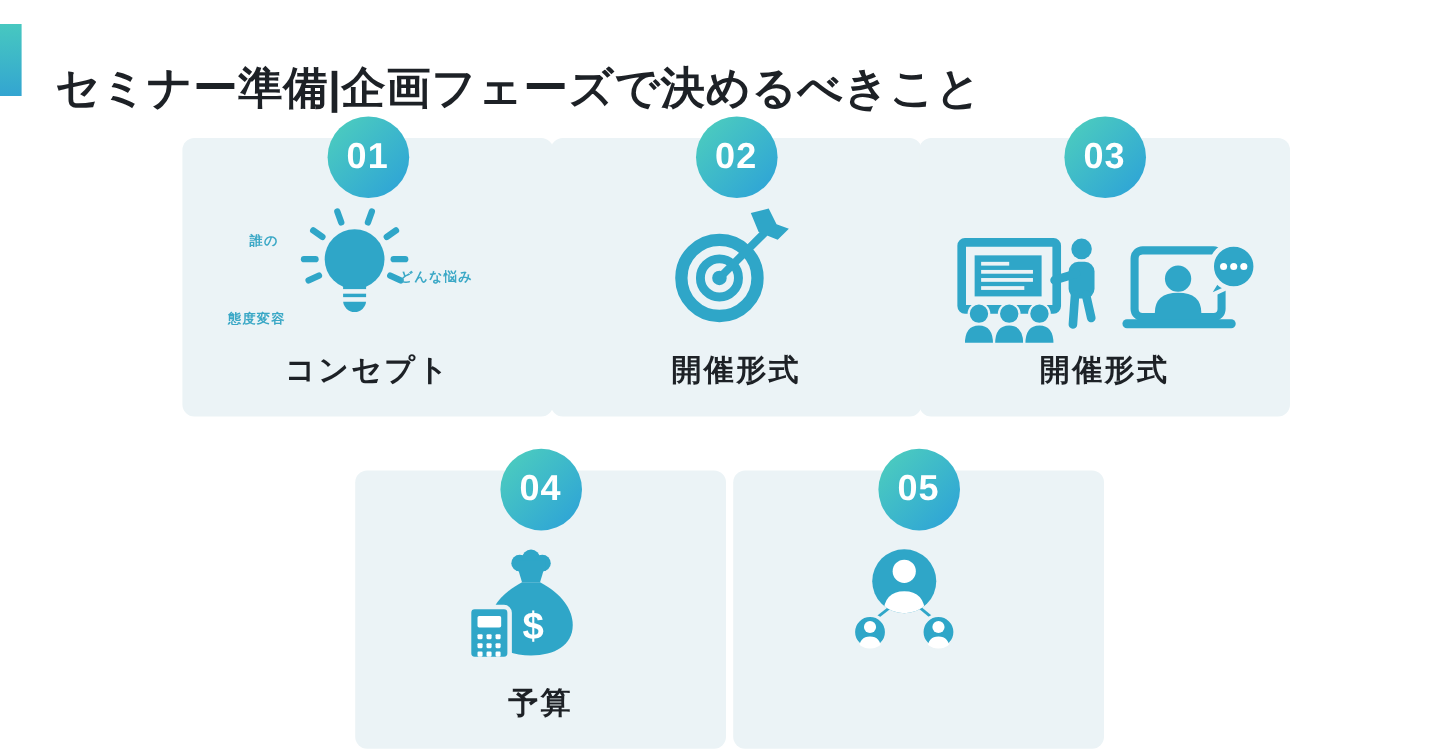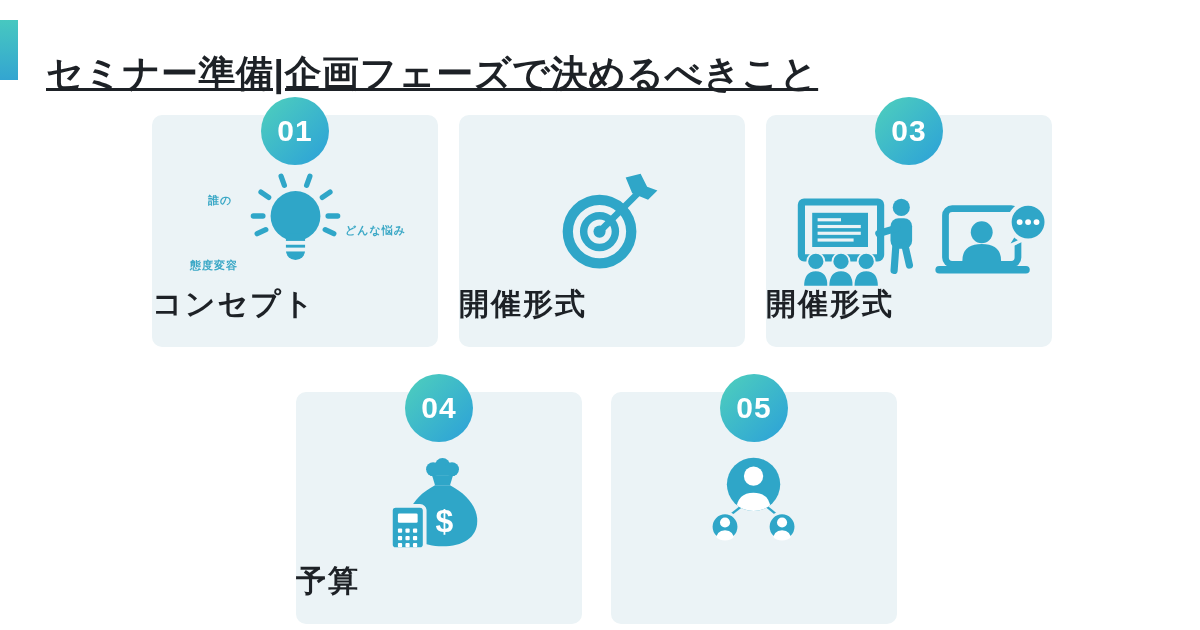--- a/index.html
+++ b/index.html
@@ -11,50 +11,50 @@
   .canvas{position:absolute;inset:0;}
   
   .accent-bar{
     position:absolute;left:0;top:20px;width:18px;height:60px;
     background:linear-gradient(180deg,#47C8C0 0%,#33A5D1 100%);
   }
   .page-title{
     position:absolute;left:46px;top:19px;height:60px;line-height:60px;
     font-size:37px;font-weight:800;color:#1D2126;letter-spacing:.5px;
     white-space:nowrap;
-    text-decoration:underline;
   }
   
   .card{
     position:absolute;width:286px;height:232px;background:#EBF3F6;
     border-radius:10px;
+    padding-left:23px;
   }
   .card.c1{left:152px;top:115px;}
   .card.c2{left:459px;top:115px;}
   .card.c3{left:766px;top:115px;text-decoration:underline;}
   .card.c4{left:296px;top:392px;}
   .card.c5{left:611px;top:392px;}
   .badge{
     position:absolute;left:50%;top:-18px;transform:translateX(-50%);
     width:68px;height:68px;border-radius:50%;
     background:linear-gradient(135deg,#4FD0BC 0%,#2BA0D9 100%);
     display:flex;align-items:center;justify-content:center;
     color:#ffffff;font-size:30px;font-weight:800;letter-spacing:1px;
   }
   .card-label{
-    position:absolute;left:0;right:0;bottom:22px;text-align:left;
-    font-size:30px;font-weight:800;color:#1D2126;letter-spacing:2px;
+    position:absolute;left:0;right:0;bottom:22px;text-align:center;
+    font-size:25px;font-weight:800;color:#1D2126;letter-spacing:2px;
   }
   .icon{position:absolute;}
   .annot{
     position:absolute;font-size:11px;font-weight:800;color:#3BA8C6;
     white-space:nowrap;letter-spacing:1px;
   }
   .a-top-left{left:56px;top:78px;}
-  .a-right{left:181px;top:108px;margin-left:12px;}
+  .a-right{left:181px;top:108px;}
   .a-bottom-left{left:38px;top:143px;}
   
   .t{fill:#2FA6C8;}
   .ts{stroke:#2FA6C8;fill:none;}
   .bgc{fill:#EBF3F6;}
 </style>
 </head>
 <body>
 
 <div class="canvas">
@@ -83,20 +83,21 @@
     </svg>
 
     <span class="annot a-top-left">誰の</span>
     <span class="annot a-right">どんな悩み</span>
     <span class="annot a-bottom-left">態度変容</span>
 
     <div class="card-label">コンセプト</div>
   </div>
 
   <div class="card c2">
+    <div class="badge">02</div>
 
     <svg class="icon" style="left:92px;top:55px;" width="112" height="112" viewBox="0 0 120 120">
       <circle class="ts" cx="52" cy="66" r="34" stroke-width="11"></circle>
       <circle class="ts" cx="52" cy="66" r="17" stroke-width="8"></circle>
       <circle class="t" cx="52" cy="66" r="6.5"></circle>
       <line x1="52" y1="66" x2="92" y2="26" stroke="#2FA6C8" stroke-width="7" stroke-linecap="round"></line>
       <path class="t" d="M80 8 L87 25 L104 32 L114 22 L103 18 L96 4 Z"></path>
     </svg>
 
     <div class="card-label">開催形式</div>

